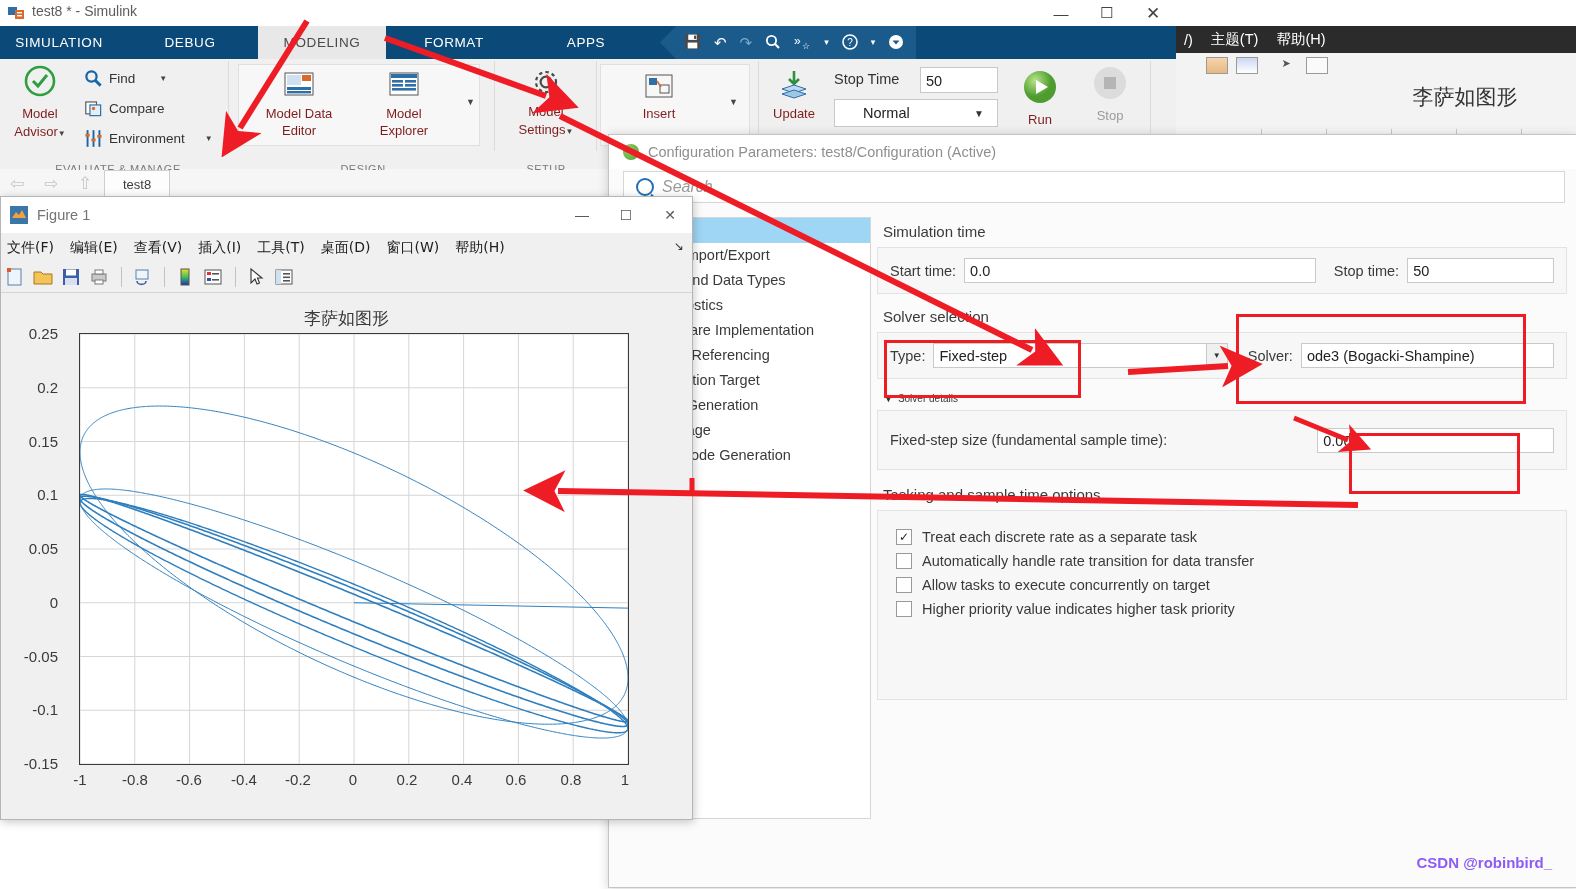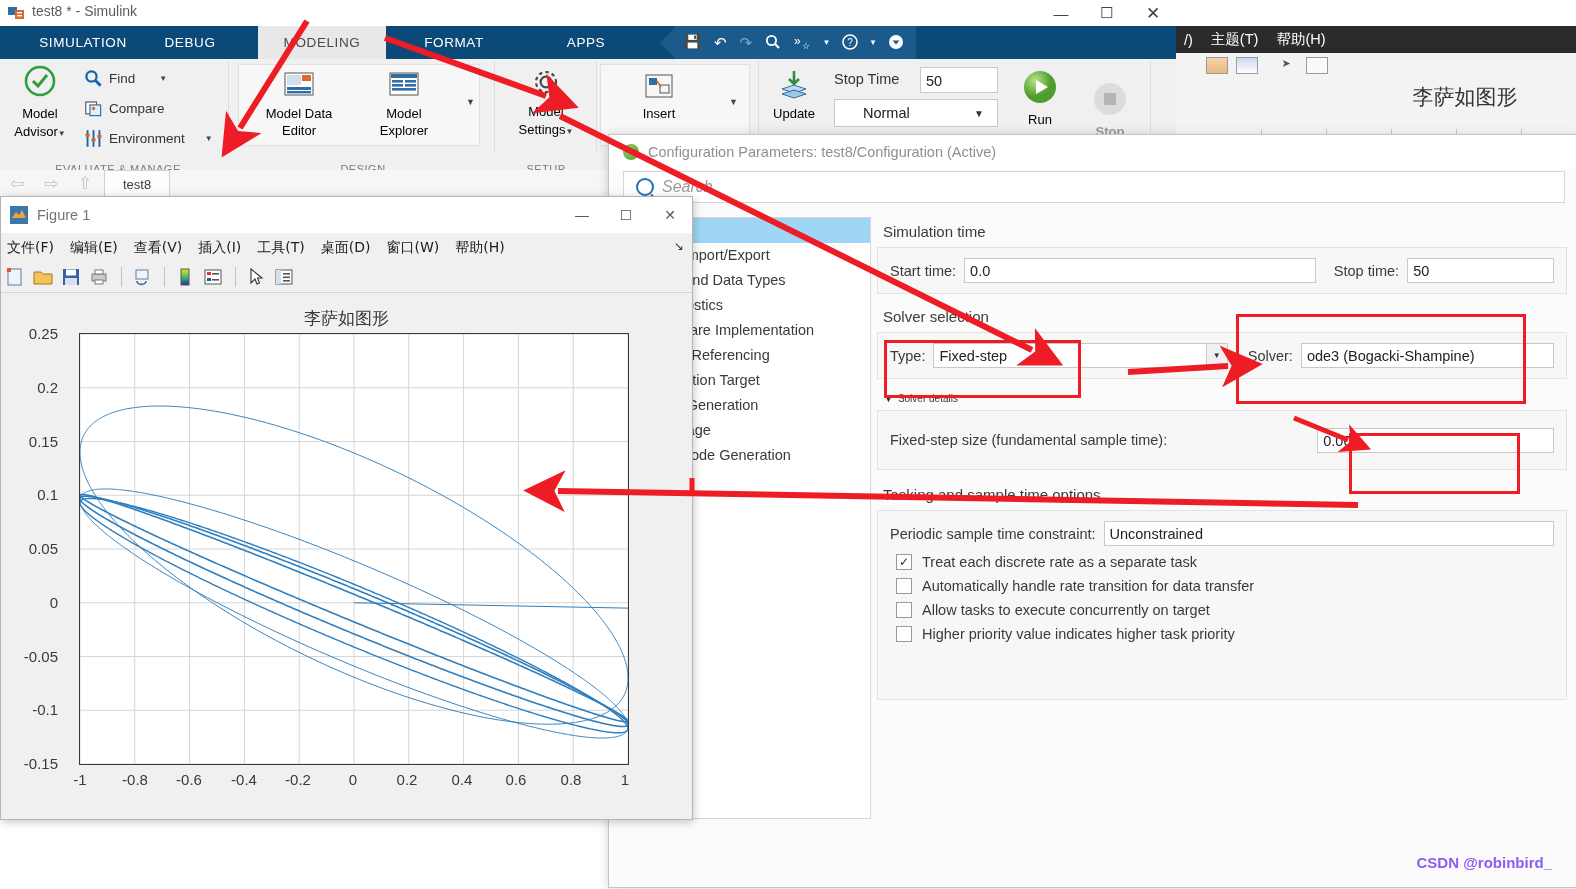--- a/index.html
+++ b/index.html
@@ -40,21 +40,21 @@
   .sl-tab.active{background:#e8e8e8;color:#4a4a4a;}
   #qat{position:absolute;left:660px;top:0;height:33px;background:#1b5b8c;
     display:flex;align-items:center;gap:13px;padding:0 12px 0 24px;
     clip-path:polygon(16px 0,100% 0,100% 100%,16px 100%,0 50%);}
   #qat .qi{color:#fff;font-size:15px;line-height:1;}
 
   #sl-ribbon{left:0;top:59px;width:1176px;height:92px;background:#f0f0f0;border-bottom:1px solid #d8d8d8;}
   #sl-ribbon-captions{left:0;top:151px;width:1176px;height:18px;background:#f0f0f0;}
   .rb-caption{position:absolute;top:12px;font-size:11px;color:#7a7a7a;letter-spacing:.5px;text-align:center;}
   .rb-sep{position:absolute;top:2px;width:1px;height:100px;background:#dcdcdc;}
-  .rb-label{font-size:13px;color:#000000;text-align:center;line-height:17px;}
+  .rb-label{font-size:13px;color:#7f1d1d;text-align:center;line-height:17px;}
   .rb-big{position:absolute;text-align:center;}
   .rb-small{position:absolute;font-size:13.5px;color:#333;display:flex;align-items:center;gap:6px;}
   .caret{font-size:8px;color:#444;}
   .grp-box{position:absolute;border:1px solid #e0e0e0;background:#f7f7f7;}
 
   #sl-breadcrumb{left:0;top:170px;width:1176px;height:26px;background:#f6f6f6;border-bottom:1px solid #cfcfcf;}
   .bc-arrow{position:absolute;top:3px;font-size:17px;color:#c6c6c6;}
   #bc-tab{position:absolute;left:104px;top:0px;height:26px;line-height:28px;padding:0 18px;
     background:#fdfdfd;border:1px solid #cfcfcf;border-bottom:none;font-size:13px;color:#3d3d3d;}
   #sl-canvas{left:0;top:196px;width:1176px;height:693px;background:#ffffff;}
@@ -162,21 +162,21 @@
   </span>
   <span id="sl-title-text">test8 * - Simulink</span>
   <span id="sl-winbtns">
     <span class="wb">—</span>
     <span class="wb">☐</span>
     <span class="wb close">✕</span>
   </span>
 </div>
 
 <div class="abs" id="sl-tabbar">
-  <div class="sl-tab" style="left:0;width:118px;padding-left:24px;">SIMULATION</div>
+  <div class="sl-tab" style="left:0;width:118px;">SIMULATION</div>
   <div class="sl-tab" style="left:128px;width:124px;">DEBUG</div>
   <div class="sl-tab active" style="left:258px;width:128px;">MODELING</div>
   <div class="sl-tab" style="left:392px;width:124px;">FORMAT</div>
   <div class="sl-tab" style="left:524px;width:124px;">APPS</div>
 
   <div id="qat">
     <span class="qi">
       <svg width="17" height="17" viewBox="0 0 16 16">
           <rect x="1" y="1" width="14" height="14" fill="#4a4a4a"></rect>
           <rect x="4" y="1.5" width="8" height="5" fill="#fff"></rect>
@@ -328,21 +328,21 @@
       <defs>
           <radialGradient id="g1" cx="0.35" cy="0.3">
             <stop offset="0" stop-color="#b9e48a"></stop>
             <stop offset="1" stop-color="#4e9c2f"></stop>
           </radialGradient>
         </defs>
       <path d="M15 11 L27 18 L15 25 Z" fill="#fff"></path>
     </svg>
     <div class="rb-label">Run</div>
   </div>
-  <div class="rb-big" style="left:1082px;top:22px;width:56px;font-weight:bold;">
+  <div class="rb-big" style="left:1082px;top:6px;width:56px;">
     <svg width="38" height="38" viewBox="0 0 38 38">
       <circle cx="19" cy="18" r="16" fill="#dcdcdc"></circle>
       <rect x="13" y="12" width="12" height="12" fill="#b5b5b5"></rect>
     </svg>
     <div class="rb-label" style="color:#9a9a9a;">Stop</div>
   </div>
   <div class="rb-sep" style="left:1150px;"></div>
 </div>
 
 <div class="abs" id="sl-ribbon-captions">
@@ -414,26 +414,20 @@
         <span class="disc">▼</span>
         <span class="lbl" style="font-size:10px;">Solver details</span>
       </div>
       <div class="panel" style="height:60px;display:flex;align-items:center;">
         <span class="lbl">Fixed-step size (fundamental sample time):</span>
         <span class="inp" style="width:250px;margin-left:150px;">0.001</span>
       </div>
 
       <div class="sec-title" style="margin-top:16px;">Tasking and sample time options</div>
       <div class="panel" style="height:190px;">
-        <div class="row">
-          <span class="lbl">Periodic sample time constraint:</span>
-          <span class="combo" style="width:480px;">
-            <span>Unconstrained</span>
-          </span>
-        </div>
         <div class="chkrow">
           <span class="chk">✓</span>
           <span class="lbl">Treat each discrete rate as a separate task</span>
         </div>
         <div class="chkrow">
           <span class="chk"></span>
           <span class="lbl">Automatically handle rate transition for data transfer</span>
         </div>
         <div class="chkrow">
           <span class="chk"></span>

